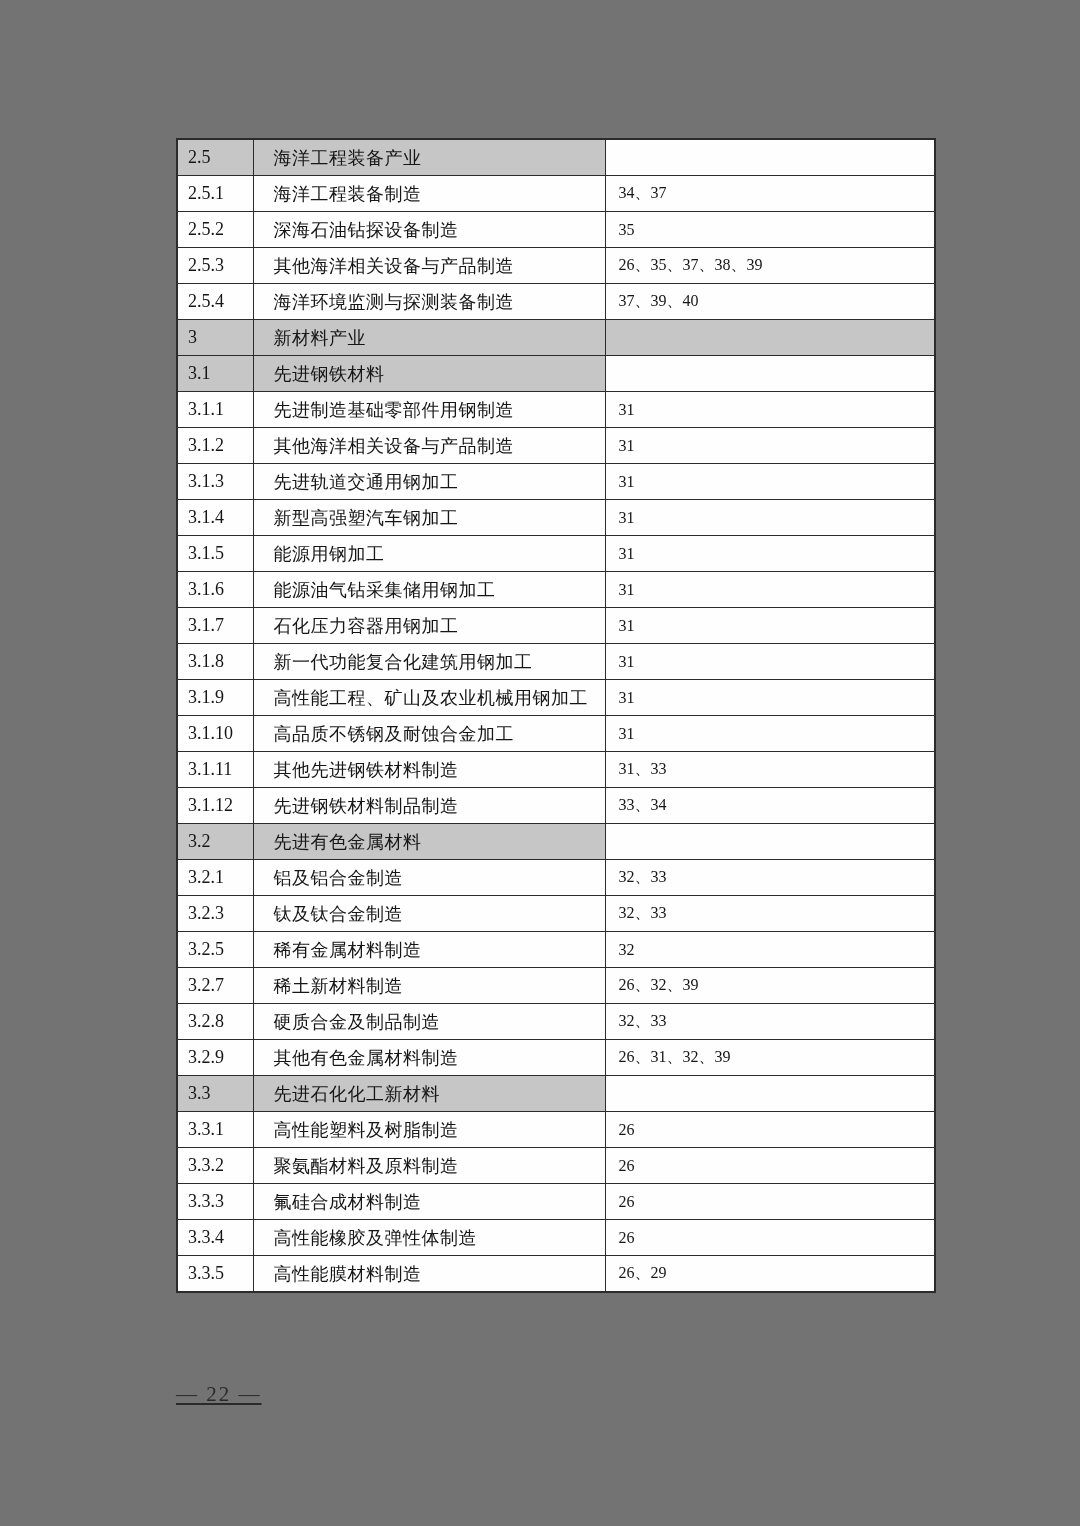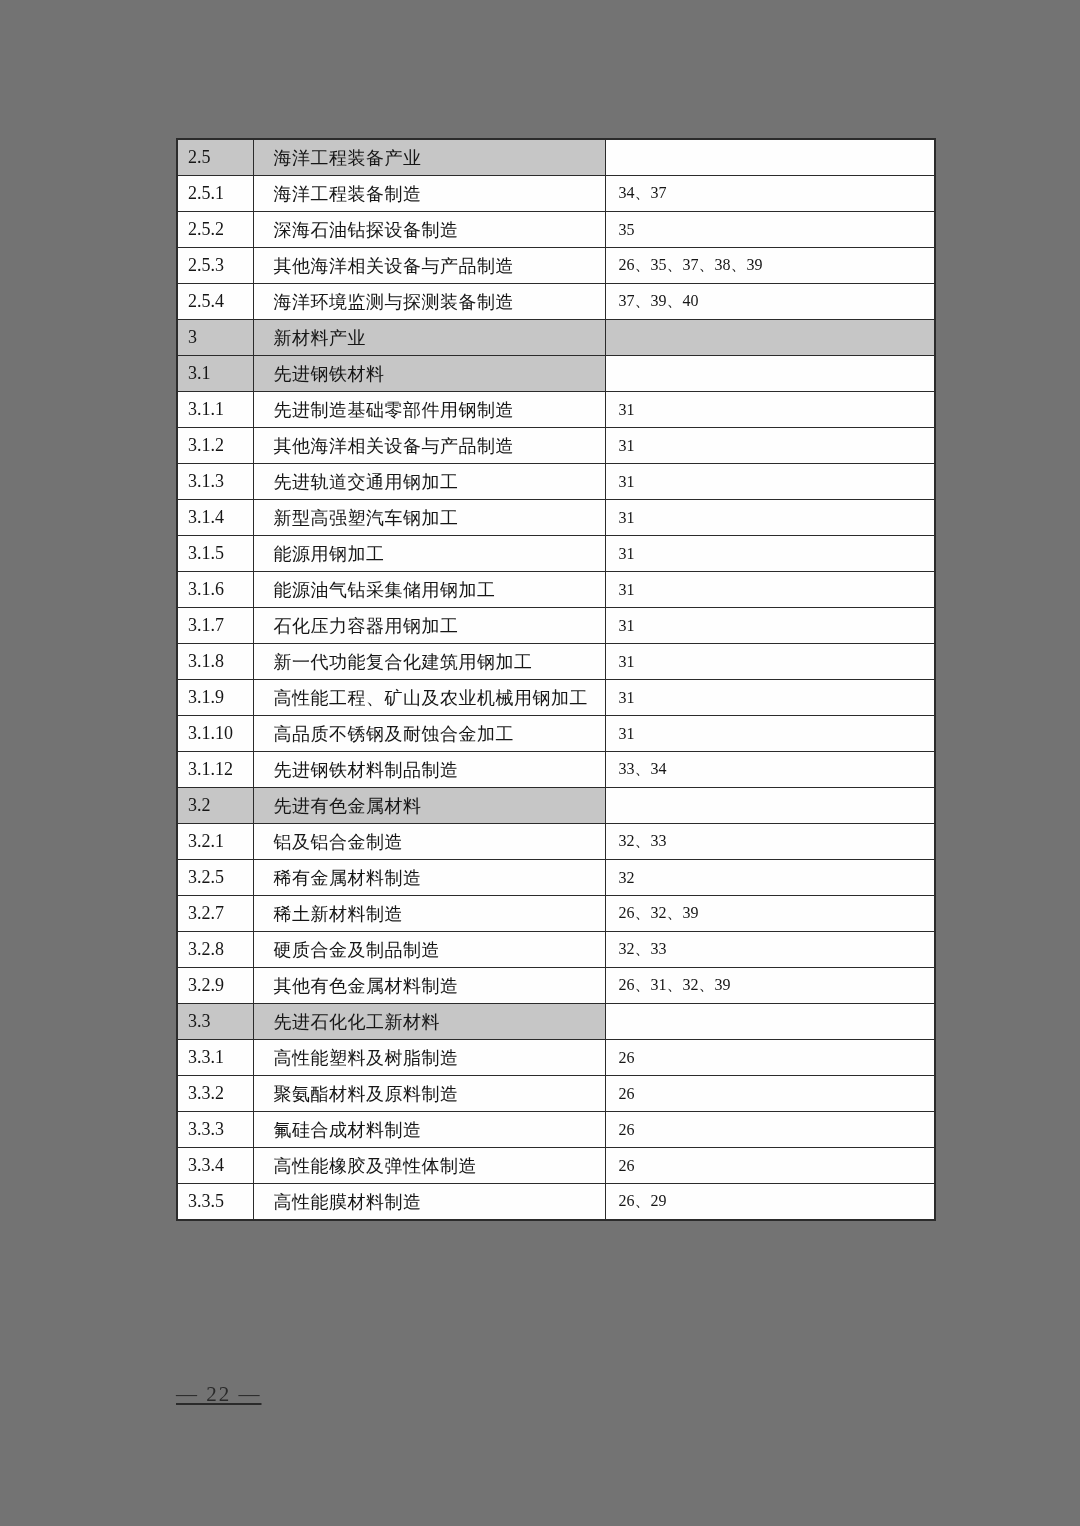--- a/index.html
+++ b/index.html
@@ -168,35 +168,45 @@
     <td class="c-code">3.1.9</td>
     <td class="c-name">高性能工程、矿山及农业机械用钢加工</td>
     <td class="c-codes">31</td>
   </tr>
         <tr>
     <td class="c-code">3.1.10</td>
     <td class="c-name">高品质不锈钢及耐蚀合金加工</td>
     <td class="c-codes">31</td>
   </tr>
         <tr>
+    <td class="c-code">3.1.11</td>
+    <td class="c-name">其他先进钢铁材料制造</td>
+    <td class="c-codes">31、33</td>
+  </tr>
+        <tr>
     <td class="c-code">3.1.12</td>
     <td class="c-name">先进钢铁材料制品制造</td>
     <td class="c-codes">33、34</td>
   </tr>
         <tr class="hdr">
     <td class="c-code">3.2</td>
     <td class="c-name">先进有色金属材料</td>
     <td class="c-codes"></td>
   </tr>
         <tr>
     <td class="c-code">3.2.1</td>
     <td class="c-name">铝及铝合金制造</td>
     <td class="c-codes">32、33</td>
   </tr>
         <tr>
+    <td class="c-code">3.2.3</td>
+    <td class="c-name">钛及钛合金制造</td>
+    <td class="c-codes">32、33</td>
+  </tr>
+        <tr>
     <td class="c-code">3.2.5</td>
     <td class="c-name">稀有金属材料制造</td>
     <td class="c-codes">32</td>
   </tr>
         <tr>
     <td class="c-code">3.2.7</td>
     <td class="c-name">稀土新材料制造</td>
     <td class="c-codes">26、32、39</td>
   </tr>
         <tr>

